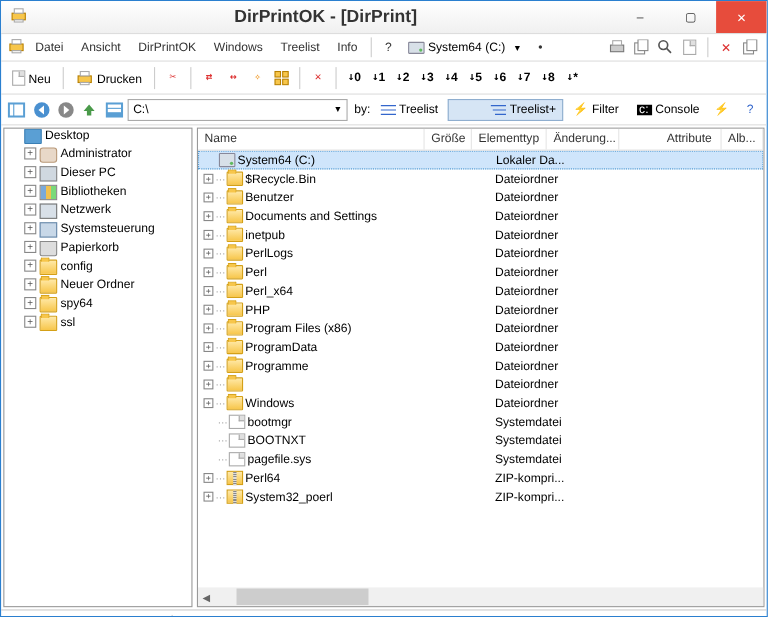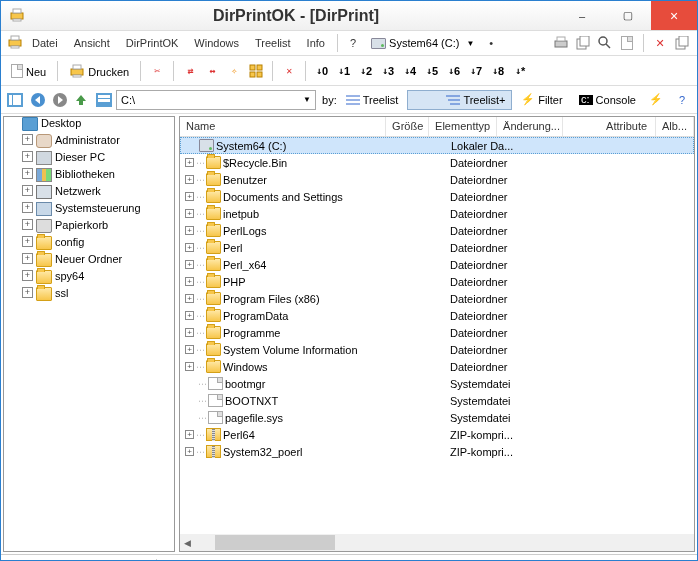--- a/index.html
+++ b/index.html
@@ -511,21 +511,20 @@
           <div class="cell col-type">Dateiordner</div>
           <div class="cell col-mod"></div>
           <div class="cell col-attr"></div>
           <div class="cell col-alb"></div>
         </div>
         <div class="listrow">
           <div class="cell col-name">
             <span class="exp">+</span>
             <span class="dots">⋯</span>
             <span class="ficon i-folder"></span>
-            <span>System Volume Information</span>
           </div>
           <div class="cell col-size"></div>
           <div class="cell col-type">Dateiordner</div>
           <div class="cell col-mod"></div>
           <div class="cell col-attr"></div>
           <div class="cell col-alb"></div>
         </div>
         <div class="listrow">
           <div class="cell col-name">
             <span class="exp">+</span>

